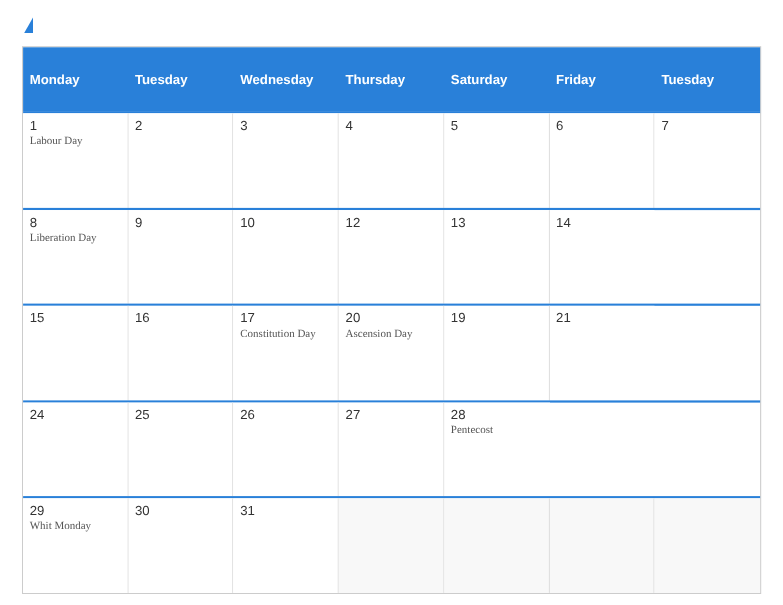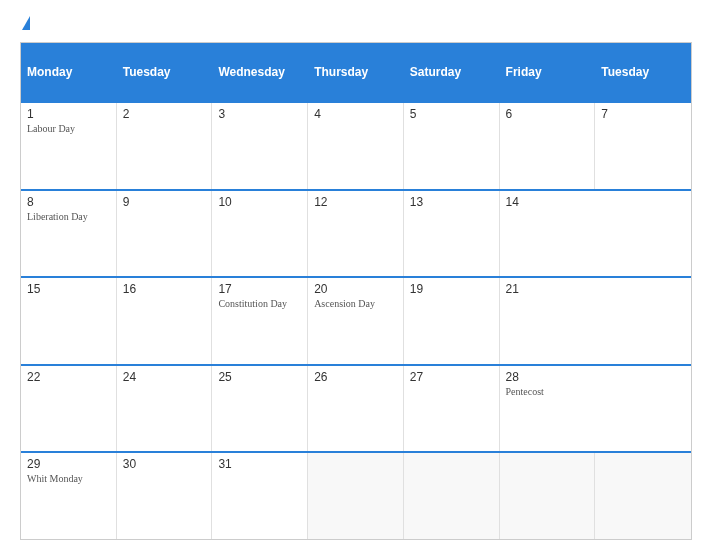--- a/index.html
+++ b/index.html
@@ -217,23 +217,20 @@
           </div>
           <div class="day-cell">
             <span class="day-num">19</span>
           </div>
           <div class="day-cell">
             <span class="day-num">21</span>
           </div>
         </div>
         <div class="week-row">
           <div class="day-cell">
-            <span class="day-num">22</span>
-          </div>
-          <div class="day-cell">
             <span class="day-num">24</span>
           </div>
           <div class="day-cell">
             <span class="day-num">25</span>
           </div>
           <div class="day-cell">
             <span class="day-num">26</span>
           </div>
           <div class="day-cell">
             <span class="day-num">27</span>

